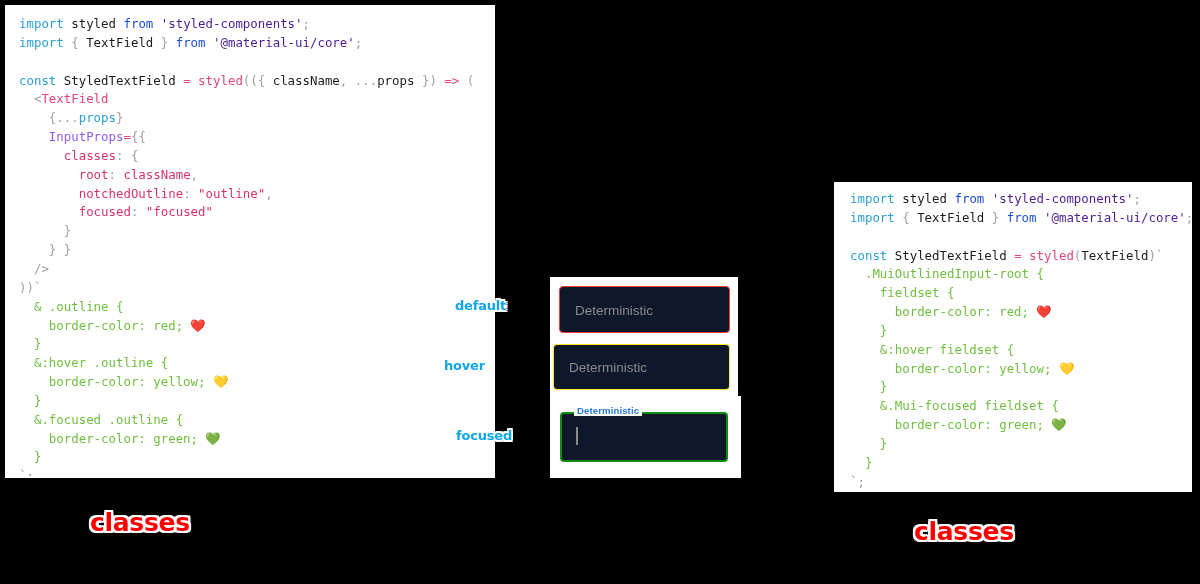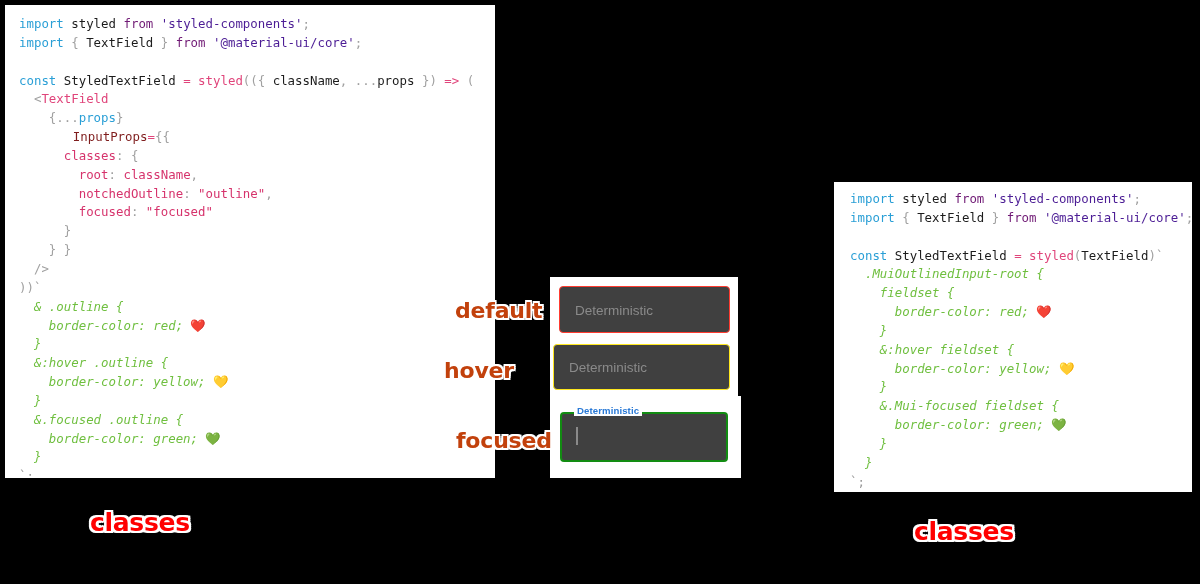--- a/index.html
+++ b/index.html
@@ -22,30 +22,30 @@
     box-sizing: border-box;
     font-family: "DejaVu Sans Mono", monospace;
     white-space: pre;
     overflow: hidden;
   }
   .code-line {
     white-space: pre;
     line-height: 1.52;
   }
   .tok-kw      { color: #2a9fd6; }      
-  .tok-from    { color: #701a75; }
+  .tok-from    { color: #1d4ed8; }
   .tok-plain   { color: #1c1c1c; }
   .tok-str     { color: #4c1d95; }
   .tok-punct   { color: #a0a0a0; }
   .tok-op      { color: #e0457b; }
   .tok-fn      { color: #e0457b; }
   .tok-prop    { color: #d6336c; }
   .tok-tag     { color: #e0457b; }
-  .tok-attr    { color: #7f1d1d; margin-left: 24px; }
-  .tok-css     { color: #6fbf3f; font-style: italic; }
+  .tok-attr    { color: #8b5cf6; }
+  .tok-css     { color: #6fbf3f; }
   .tok-gray    { color: #9a9a9a; }
   .tok-blue    { color: #2a9fd6; }
   .emoji       { font-family: "DejaVu Sans", sans-serif; }
 
   
   #panel-classes {
     left: 5px;
     top: 5px;
     width: 490px;
     height: 473px;
@@ -78,21 +78,21 @@
     top: 396px;
     width: 191px;
     height: 82px;
     background: #ffffff;
   }
 
   .tf {
     position: absolute;
     box-sizing: border-box;
     border-radius: 4px;
-    background: #404040;
+    background: #0f172a;
   }
   .tf-label {
     position: absolute;
     left: 15px;
     top: 50%;
     transform: translateY(-50%);
     color: #8a8a8a;
     font-size: 13.5px;
     font-family: "Liberation Sans", sans-serif;
   }
@@ -136,24 +136,24 @@
     left: 14px;
     top: 13px;
     width: 1.6px;
     height: 18px;
     background: #8a8a8a;
   }
 
   
   .anno {
     position: absolute;
-    color: #c2410c;
+    color: #0ea5e9;
     font-family: "DejaVu Sans", sans-serif;
     font-weight: bold;
-    font-size: 22px;
+    font-size: 13px;
     letter-spacing: -0.2px;
     text-shadow:
       -1.6px -1.6px 0 #fff,  1.6px -1.6px 0 #fff,
       -1.6px  1.6px 0 #fff,  1.6px  1.6px 0 #fff,
       -1.6px  0    0 #fff,   1.6px  0    0 #fff,
        0    -1.6px 0 #fff,   0     1.6px 0 #fff;
   }
   #anno-default  { left: 455px; top: 298px; }
   #anno-hover    { left: 444px; top: 358px; }
   #anno-focused  { left: 456px; top: 428px; }

